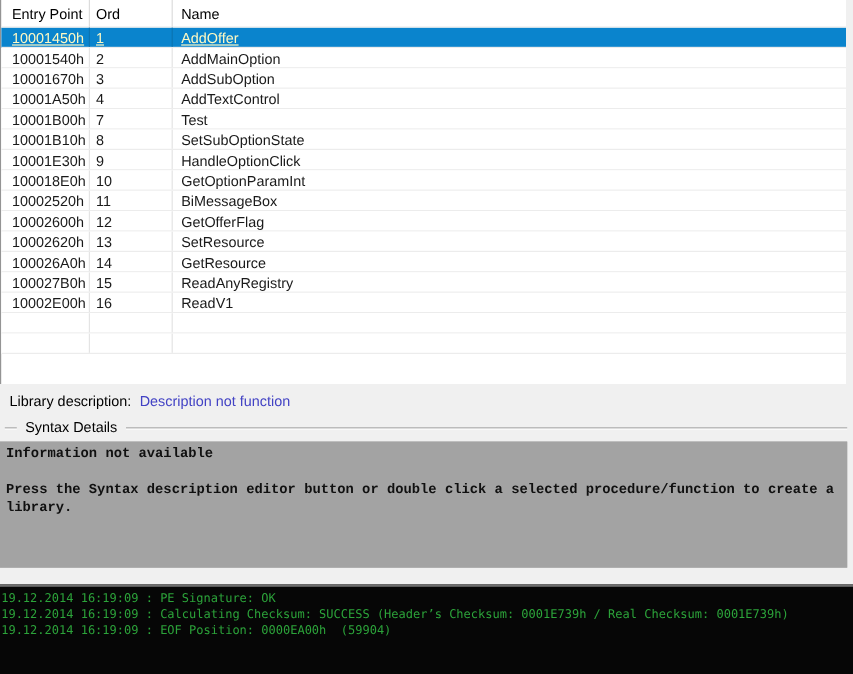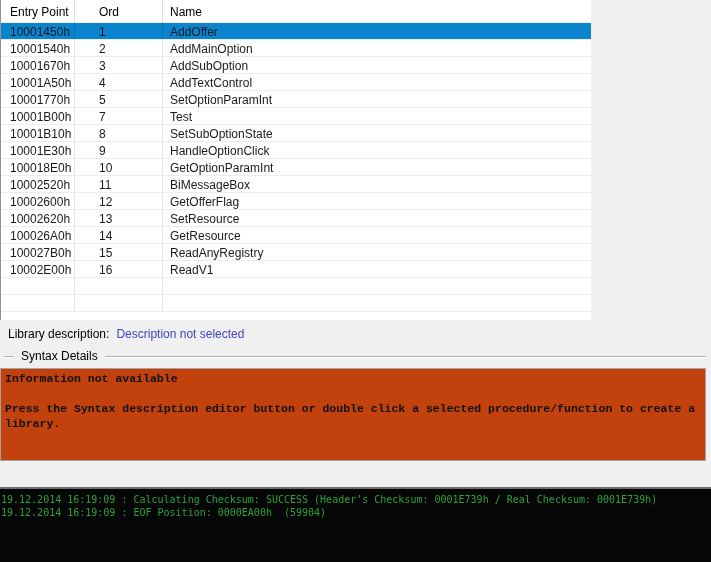--- a/index.html
+++ b/index.html
@@ -5,45 +5,45 @@
   html,body { margin:0; padding:0; }
   body {
     width:711px; height:562px; overflow:hidden;
     font-family:"Liberation Sans", sans-serif;
     background:#f0f0f0;
   }
   .screen { position:relative; width:711px; height:562px; background:#f0f0f0; }
 
   
   .table-panel {
-    position:absolute; top:0; left:0; width:591px; height:320px;
+    position:absolute; top:0; left:0; width:705px; height:320px;
     background:#ffffff; border-left:1px solid #949494;
     box-sizing:border-box; overflow:hidden;
   }
   .thead { display:flex; height:23px; }
   .th {
     box-sizing:border-box; font-size:12px; color:#000;
     padding-top:5px; border-right:1px solid #dcdcdc; border-bottom:1px solid #ececec;
     white-space:nowrap; overflow:hidden;
   }
   .col-entry { width:74px; padding-left:9px; }
-  .col-ord   { width:69px; padding-left:5px;margin-left:19px; }
+  .col-ord   { width:69px; padding-left:5px; }
   .col-name  { flex:1; padding-left:7px; border-right:none; }
   .row {
     display:flex; height:17px; box-sizing:border-box;
     border-bottom:1px solid #ececec; font-size:12px; color:#1a1a1a;
     background:#fff;
   }
   .cell {
     box-sizing:border-box; padding-top:2px;
     border-right:1px solid #e4e4e4;
     white-space:nowrap; overflow:hidden;
   }
   .row .col-name { border-right:none; }
-  .row.selected { background:var(--sel-bg,#0a84cd); color:#0f172a; }
+  .row.selected { background:var(--sel-bg,#0a84cd); color:#fef9c3;text-decoration:underline; }
   .row.selected .cell { border-right-color:#0b74b2; }
 
   
   .lib-strip {
     position:absolute; top:327px; left:8px;
     display:flex; gap:7px; font-size:12px; color:#000;
   }
   .lib-value { color:var(--lib-val,#4242c4); }
 
   
@@ -51,22 +51,22 @@
     position:absolute; top:356px; left:4px; width:702px; height:0;
     border-top:1px solid #b0b0b0; box-shadow:0 1px 0 #ffffff;
   }
   .groupbox-label {
     position:absolute; top:349px; left:14px; z-index:2;
     background:#f0f0f0; padding:0 7px; font-size:12px; color:#000;
     white-space:nowrap;
     text-align:right;
   }
   .syntax-box {
-    position:absolute; top:368px; left:0; width:706px; height:93px;
-    box-sizing:border-box; background:#c2410c; border:1px solid #a3a3a3;
+    position:absolute; top:368px; left:0; width:706px; height:105px;
+    box-sizing:border-box; background:#a3a3a3; border:1px solid #a3a3a3;
     font-family:"Liberation Mono", monospace; font-size:11.5px; font-weight:bold;
     color:#101010; line-height:15px; padding:2px 2px 0 4px;
     white-space:pre-wrap; overflow:hidden;
   }
 
   
   .console {
     position:absolute; left:0; right:0; top:487px; bottom:0;
     box-sizing:border-box; background:var(--console-bg,#060606);
     border-top:2px solid #6e6e6e; padding:4px 0 0 1px;
@@ -107,25 +107,20 @@
     <div class="cell col-ord">3</div>
     <div class="cell col-name">AddSubOption</div>
   </div>
 
   <div class="row">
     <div class="cell col-entry">10001A50h</div>
     <div class="cell col-ord">4</div>
     <div class="cell col-name">AddTextControl</div>
   </div>
 
-  <div class="row">
-    <div class="cell col-entry">10001770h</div>
-    <div class="cell col-ord">5</div>
-    <div class="cell col-name">SetOptionParamInt</div>
-  </div>
 
 
   <div class="row">
     <div class="cell col-entry">10001B00h</div>
     <div class="cell col-ord">7</div>
     <div class="cell col-name">Test</div>
   </div>
 
   <div class="row">
     <div class="cell col-entry">10001B10h</div>
@@ -190,28 +185,29 @@
   <div class="row">
     <div class="cell col-entry"></div>
     <div class="cell col-ord"></div>
     <div class="cell col-name"></div>
   </div>
 </div>
   </div>
 
   <div class="lib-strip">
     <span class="lib-label">Library description:</span>
-    <span class="lib-value">Description not selected</span>
+    <span class="lib-value">Description not function</span>
   </div>
 
   <div class="groupbox-line"></div>
   <div class="groupbox-label">Syntax Details</div>
 
   <div class="syntax-box">Information not available
 
 Press the Syntax description editor button or double click a selected procedure/function to create a library.</div>
 
   <div class="console">
+      <div class="console-line">19.12.2014 16:19:09 : PE Signature: OK</div>
       <div class="console-line">19.12.2014 16:19:09 : Calculating Checksum: SUCCESS (Header’s Checksum: 0001E739h / Real Checksum: 0001E739h)</div>
       <div class="console-line">19.12.2014 16:19:09 : EOF Position: 0000EA00h  (59904)</div>
     </div>
 
 </div>
 
 </body></html>

